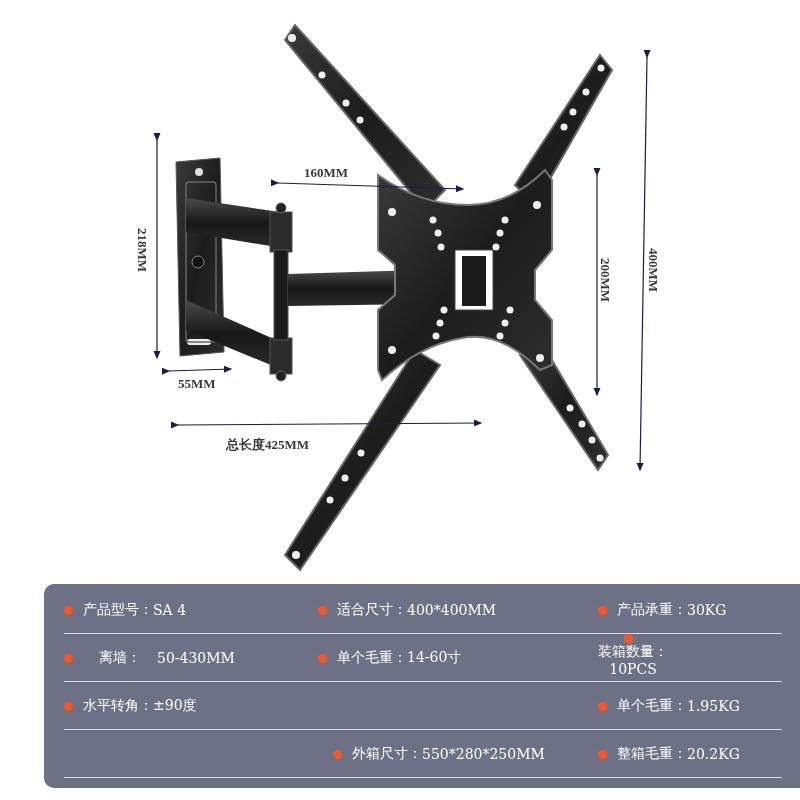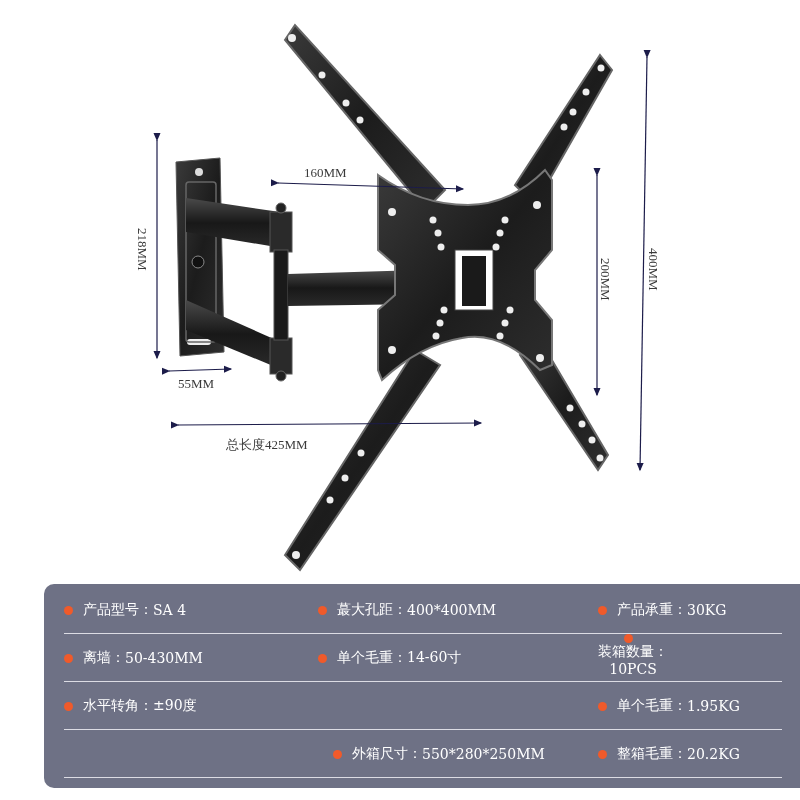--- a/index.html
+++ b/index.html
@@ -1,17 +1,17 @@
 <!DOCTYPE html>
 <html><head>
 <meta charset="utf-8">
 <style>
   html, body { margin:0; padding:0; background:#ffffff; }
   body { width:800px; height:800px; position:relative; overflow:hidden; font-family:"DejaVu Serif", "Liberation Serif", serif; }
-  .stage { position:absolute; left:0; top:0; width:800px; height:580px; }
+  .stage { position:absolute; left:0; top:0; width:800px; height:580px;font-weight:bold; }
   .dim-label { position:absolute; color:#3a3a3a; font-size:13px; font-family:"Liberation Serif","DejaVu Serif",serif; white-space:nowrap; }
   .vert { writing-mode: vertical-rl; }
   .specs { position:absolute; left:16px; top:584px; width:768px; height:204px; background:#6e7185; border-radius:10px;margin-left:28px; }
   .row { position:absolute; left:0; width:768px; height:48px; }
   .cell { position:absolute; top:0; height:48px; display:flex; align-items:center; color:#ffffff; font-size:14px; font-family:"DejaVu Serif","Liberation Serif",serif; white-space:nowrap; }
   .dot { width:9px; height:9px; border-radius:50%; background:#f05a2a; margin-right:10px; flex:0 0 auto; }
   .rule { position:absolute; height:1px; background:#e8e8ee; opacity:0.9; }
 </style>
 </head>
 <body>
@@ -117,32 +117,32 @@
 
 <div class="specs">
   <div class="row" style="top:2px;">
     <div class="cell" style="left:20px;">
         <span class="dot"></span>
         <span>产品型号：</span>
         <span>SA 4</span>
       </div>
     <div class="cell" style="left:274px;">
         <span class="dot"></span>
-        <span>蕞大孔距：</span>
+        <span>适合尺寸：</span>
         <span>400*400MM</span>
       </div>
     <div class="cell" style="left:554px;">
         <span class="dot"></span>
         <span>产品承重：</span>
         <span>30KG</span>
       </div>
     <div class="rule" style="left:20px; width:718px; top:47px;"></div>
   </div>
   <div class="row" style="top:50px;">
-    <div class="cell" style="left:20px;">
+    <div class="cell" style="left:20px;gap:16px;">
         <span class="dot"></span>
         <span>离墙：</span>
         <span>50-430MM</span>
       </div>
     <div class="cell" style="left:274px;">
         <span class="dot"></span>
         <span>单个毛重：</span>
         <span>14-60寸</span>
       </div>
     <div class="cell" style="left:554px;flex-direction:column;">

